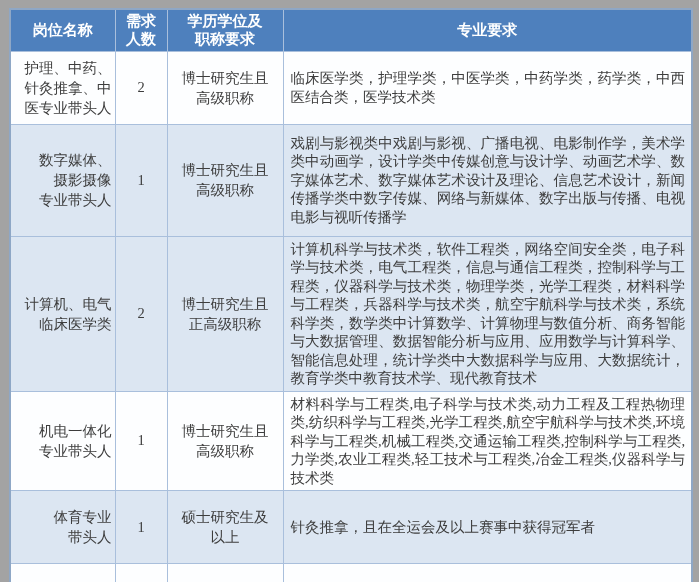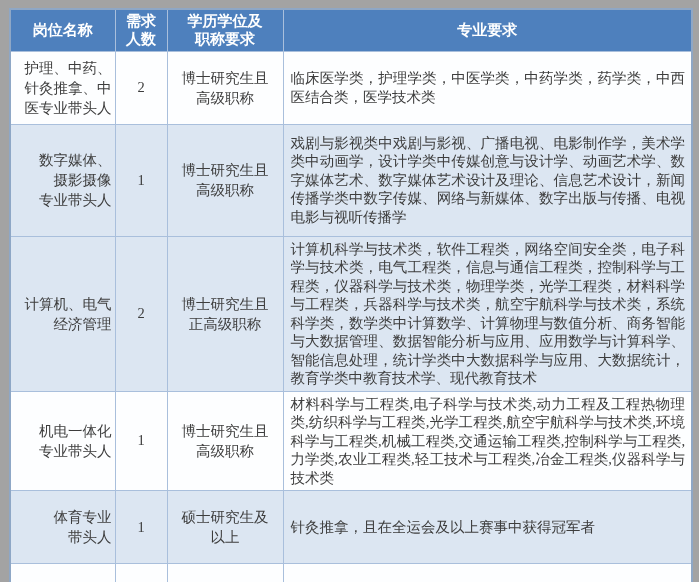--- a/index.html
+++ b/index.html
@@ -119,21 +119,21 @@
         <td class="pos">数字媒体、
 摄影摄像
 专业带头人</td>
         <td class="cnt">1</td>
         <td class="edu">博士研究生且
 高级职称</td>
         <td class="major">戏剧与影视类中戏剧与影视、广播电视、电影制作学，美术学类中动画学，设计学类中传媒创意与设计学、动画艺术学、数字媒体艺术、数字媒体艺术设计及理论、信息艺术设计，新闻传播学类中数字传媒、网络与新媒体、数字出版与传播、电视电影与视听传播学</td>
       </tr>
       <tr class="stripe h-r4">
         <td class="pos">计算机、电气
-经济管理</td>
+临床医学类</td>
         <td class="cnt">2</td>
         <td class="edu">博士研究生且
 正高级职称</td>
         <td class="major">计算机科学与技术类，软件工程类，网络空间安全类，电子科学与技术类，电气工程类，信息与通信工程类，控制科学与工程类，仪器科学与技术类，物理学类，光学工程类，材料科学与工程类，兵器科学与技术类，航空宇航科学与技术类，系统科学类，数学类中计算数学、计算物理与数值分析、商务智能与大数据管理、数据智能分析与应用、应用数学与计算科学、智能信息处理，统计学类中大数据科学与应用、大数据统计，教育学类中教育技术学、现代教育技术</td>
       </tr>
       <tr class="plain h-r5">
         <td class="pos">机电一体化
 专业带头人</td>
         <td class="cnt">1</td>
         <td class="edu">博士研究生且

